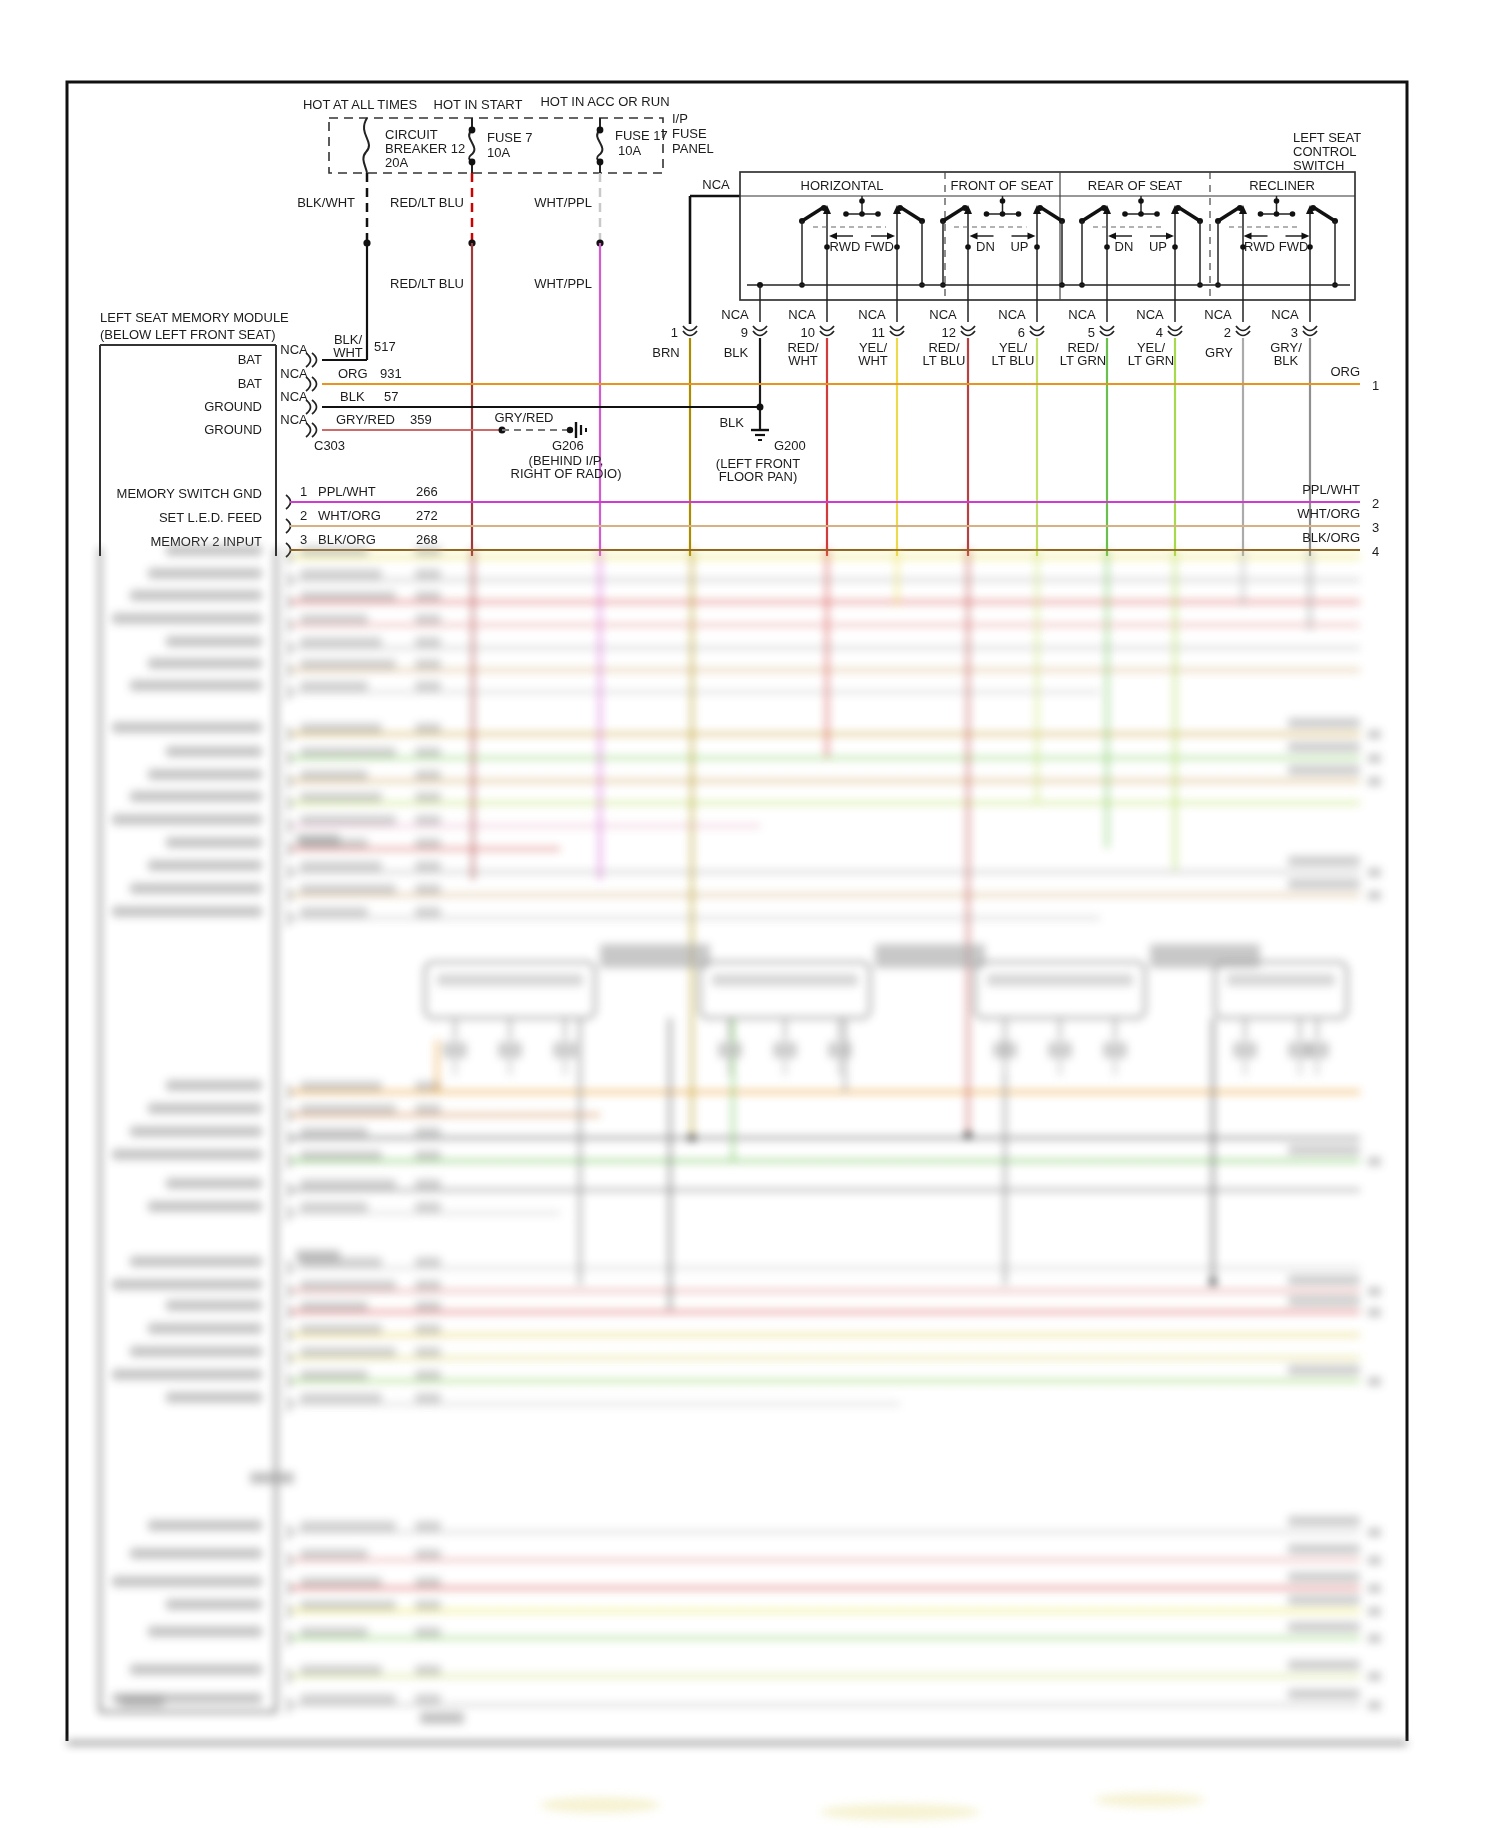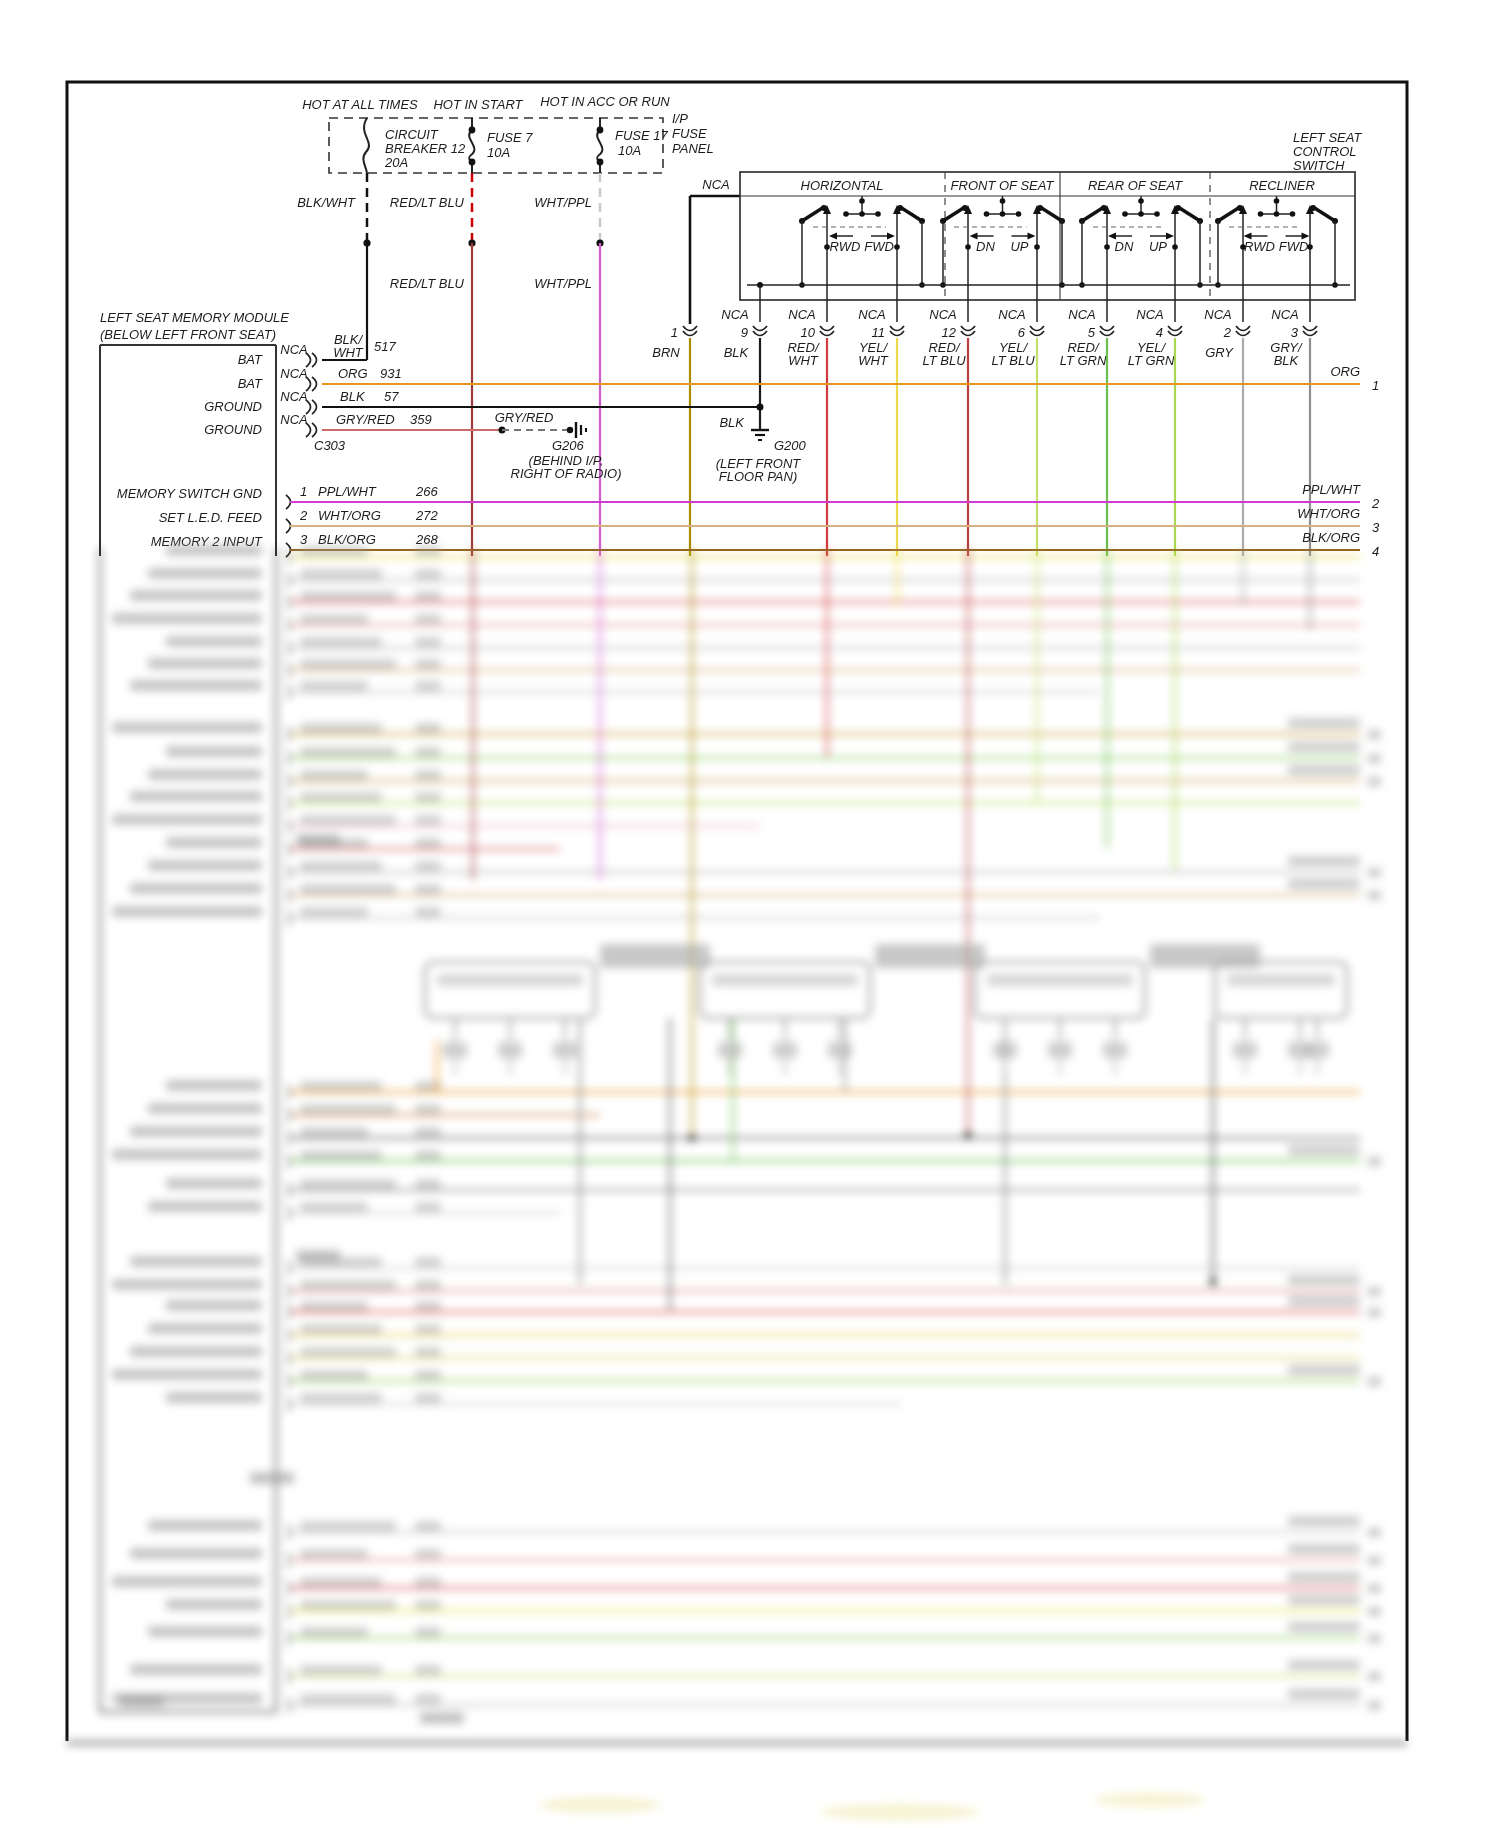--- a/index.html
+++ b/index.html
@@ -1,17 +1,17 @@
 <!DOCTYPE html>
 <html><head>
 <meta charset="utf-8">
 <style>
   html,body{margin:0;padding:0;background:#ffffff;}
   .stage{position:relative;width:1500px;height:1828px;background:#fff;overflow:hidden;
-         font-family:"Liberation Sans", sans-serif;font-style:italic;}
+         font-family:"Liberation Sans", sans-serif;}
   svg{position:absolute;left:0;top:0;}
   svg text{fill:#1c1c1c;font-family:"Liberation Sans",sans-serif;font-size:13px;}
   .blurlayer{filter:blur(4px);opacity:.9;}
 </style>
 </head>
 <body>
 
 <div class="stage">
 <svg id="d" width="1500" height="1828" viewBox="0 0 1500 1828">
 

